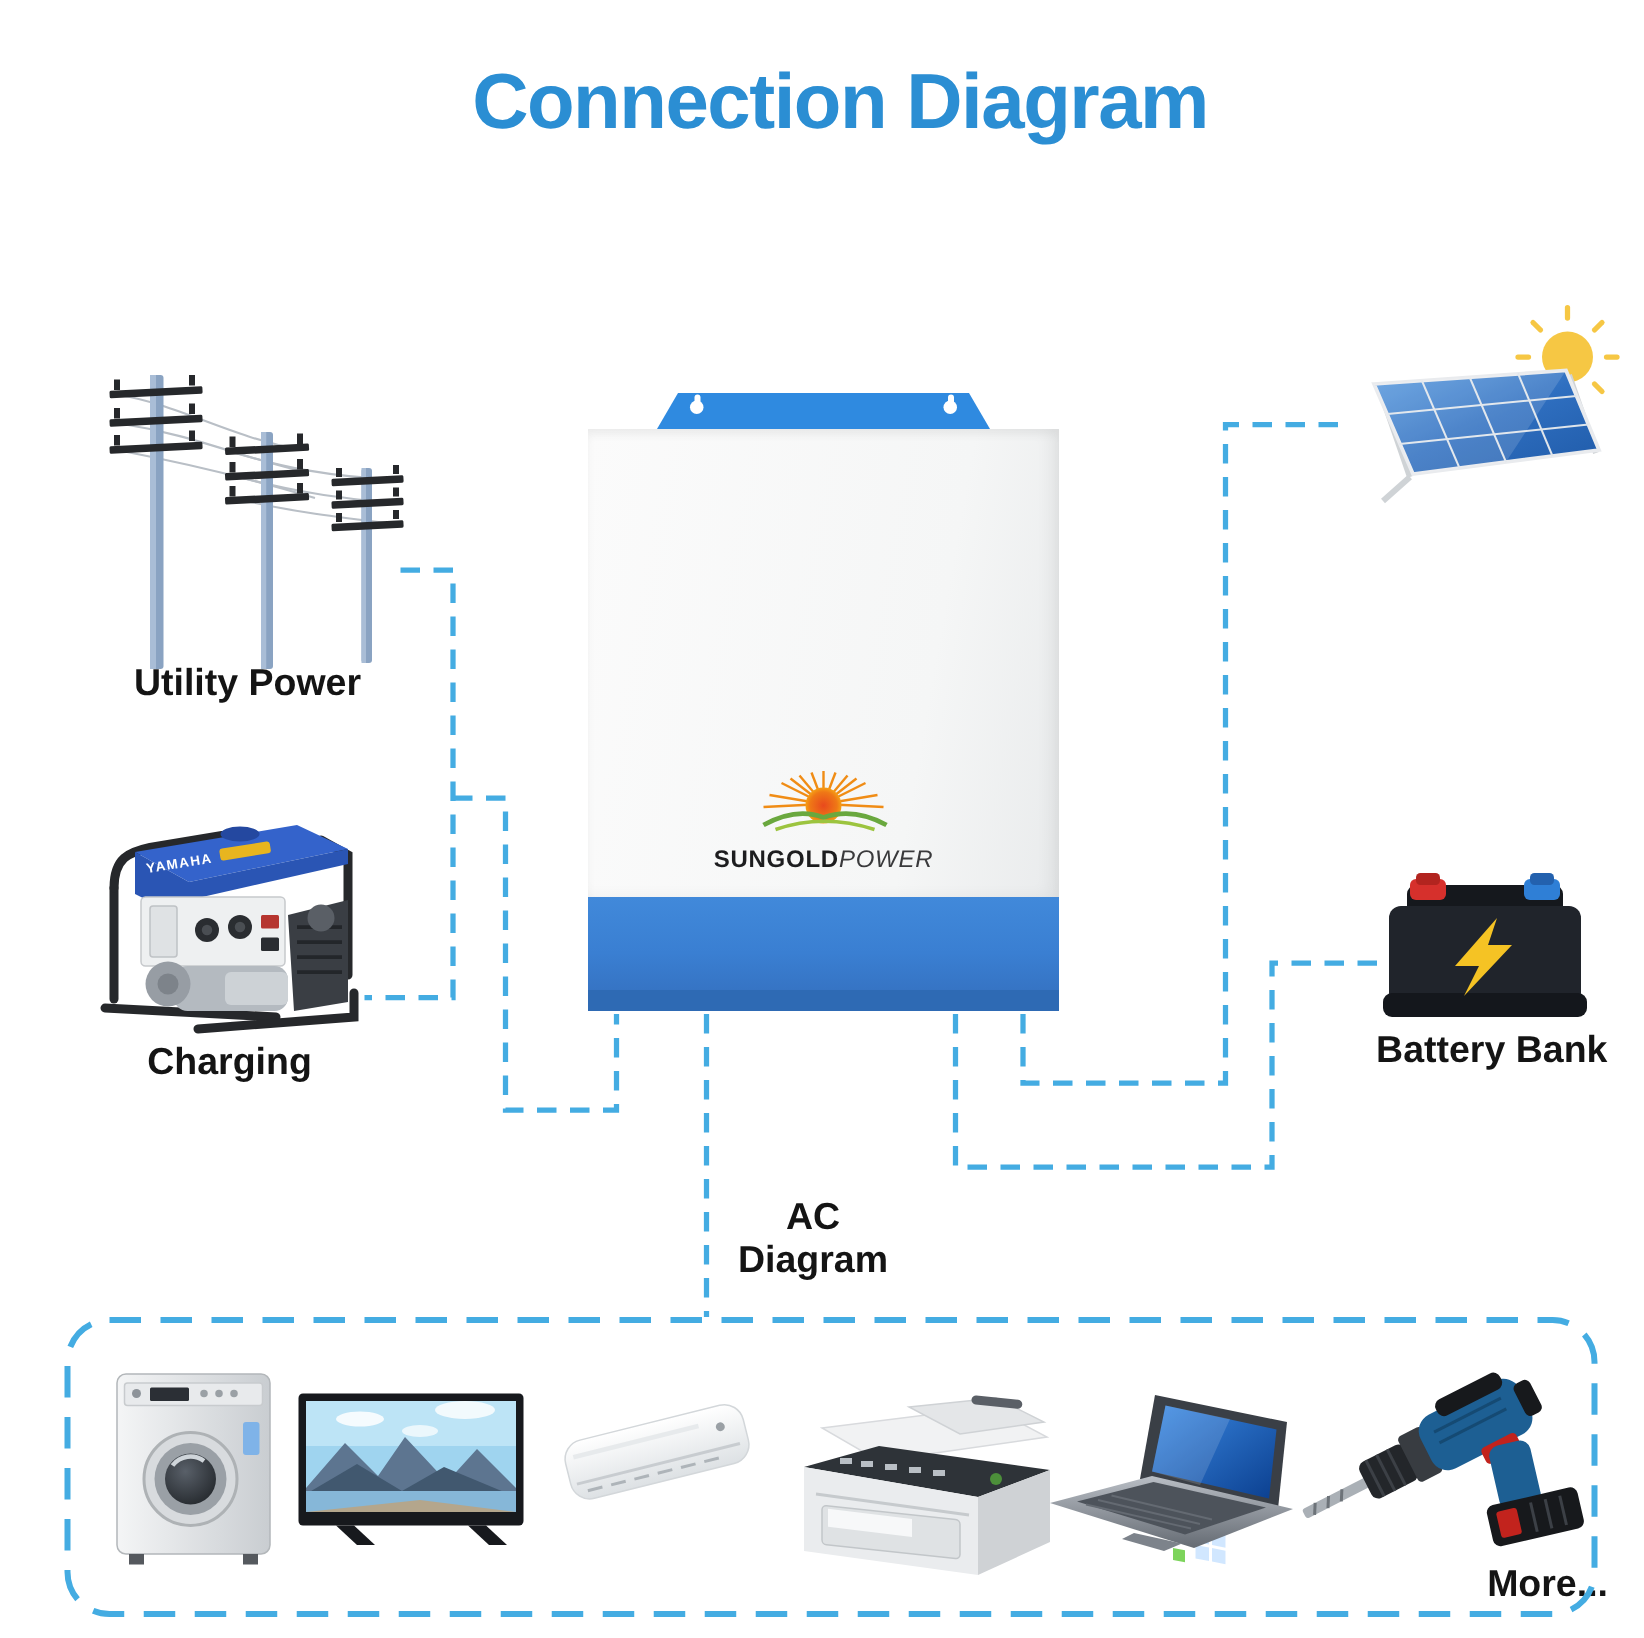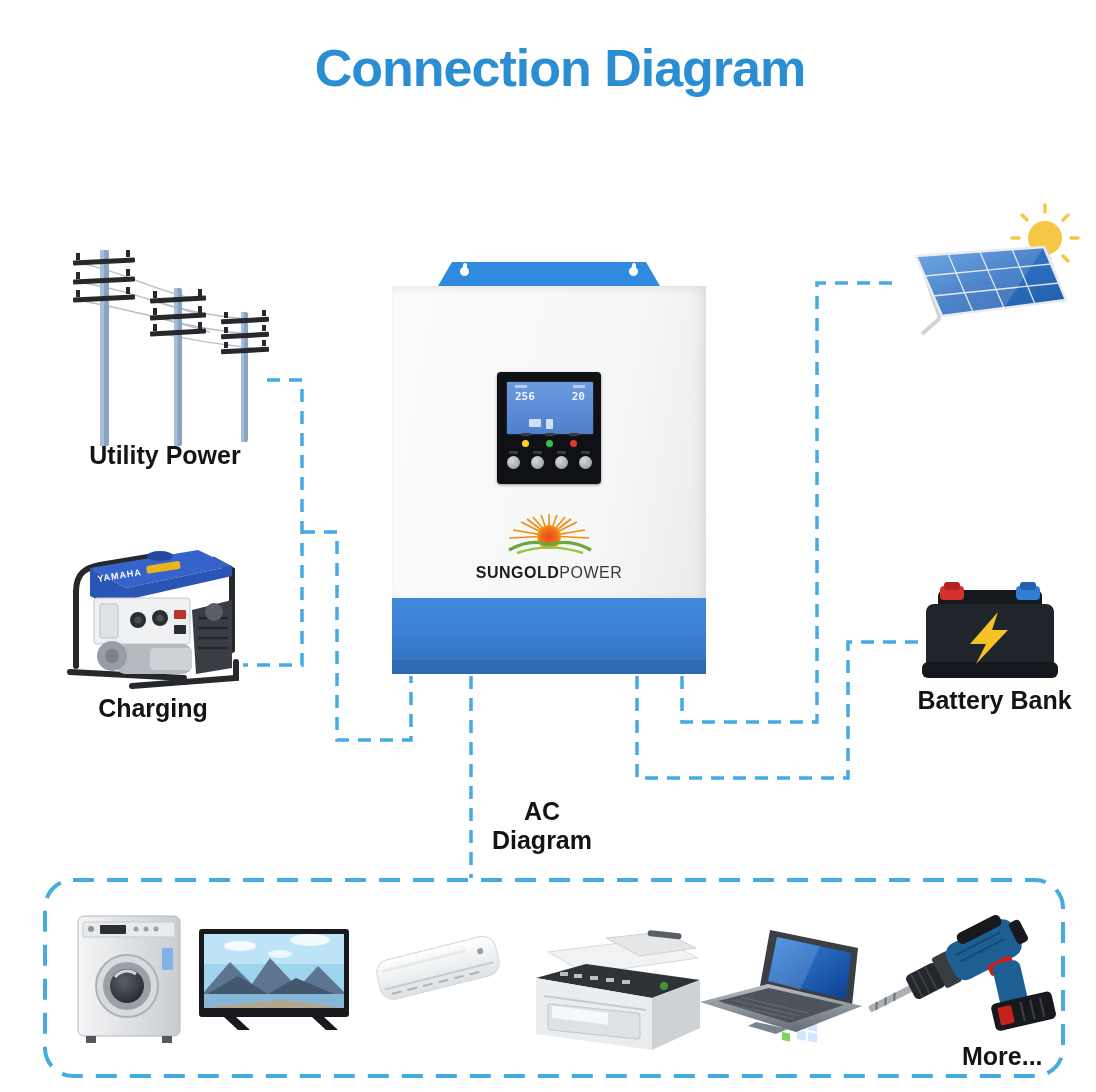--- a/index.html
+++ b/index.html
@@ -12,21 +12,21 @@
     font-size:52px;font-weight:700;color:#2b8ed3;letter-spacing:-1px;margin:0;padding-left:12px;
   }
   .node-label{
     position:absolute;font-size:25px;font-weight:700;color:#141414;text-align:center;
   }
   #lbl-utility{left:70px;top:441px;width:190px;}
   #lbl-generator{left:68px;top:694px;width:170px;}
   #lbl-solar{left:900px;top:330px;width:180px;}
   #lbl-battery{left:912px;top:686px;width:165px;}
   #lbl-acoutput{left:472px;top:797px;width:140px;}
-  #lbl-more{left:962px;top:1042px;width:110px;text-align:left;}
+  #lbl-more{left:962px;top:1042px;width:110px;text-align:right;}
   svg.canvas{position:absolute;left:0;top:0;z-index:1;}
   
   .inverter{position:absolute;left:392px;top:262px;width:314px;height:412px;z-index:2;}
   .inv-bracket{
     position:absolute;left:46px;right:46px;top:0;height:24px;background:#2f8ae0;
     clip-path:polygon(14px 0, calc(100% - 14px) 0, 100% 100%, 0 100%);
   }
   .keyhole{position:absolute;top:5px;width:9px;height:9px;background:#fff;border-radius:50%;}
   .keyhole::after{content:"";position:absolute;left:2.5px;top:-4px;width:4px;height:7px;background:#fff;border-radius:2px;}
   .keyhole.kl{left:22px;} .keyhole.kr{right:22px;}
@@ -57,21 +57,21 @@
   .lcd-ico i.sm{width:7px;height:10px;}
   .led-row{position:absolute;left:0;top:68px;width:100%;display:flex;justify-content:center;gap:17px;}
   .led{width:7px;height:7px;border-radius:50%;position:relative;}
   .led::before{content:"";position:absolute;left:-1px;top:-7px;width:10px;height:3px;background:#3a3d44;border-radius:1px;}
   .led.y{background:#ffd21e;} .led.g{background:#37c24b;} .led.r{background:#e23a2e;}
   .btn-row{position:absolute;left:0;top:84px;width:100%;display:flex;justify-content:center;gap:11px;}
   .pbtn{width:13px;height:13px;border-radius:50%;background:radial-gradient(circle at 35% 30%,#d8dadd,#8d9196);position:relative;}
   .pbtn::before{content:"";position:absolute;left:2px;top:-5px;width:9px;height:3px;background:#3a3d44;border-radius:1px;}
   .logo{position:absolute;left:0;top:226px;width:100%;text-align:center;}
   .logo-text{font-size:16px;letter-spacing:.5px;color:#1d1d1f;margin-top:2px;}
-  .logo-text b{font-weight:800;} .logo-text span{font-weight:400;color:#3a3a3c;}
+  .logo-text b{font-weight:800;} .logo-text span{font-weight:400;color:#3a3a3c;font-style:italic;}
 </style>
 </head>
 <body>
 
 <div class="stage">
 
   <h1 class="page-title">Connection Diagram</h1>
 
   <svg class="canvas" width="1096" height="1092" viewBox="0 0 1096 1092">
     <defs>
@@ -372,47 +372,20 @@
       </g>
     </g>
   </svg>
 
   <div class="inverter">
     <div class="inv-bracket">
       <span class="keyhole kl"></span>
       <span class="keyhole kr"></span>
     </div>
     <div class="inv-body">
-      <div class="ctrl-panel">
-        <div class="lcd">
-          <div class="lcd-tags">
-              <i></i>
-              <i></i>
-            </div>
-          <div class="lcd-row">
-            <span>256</span>
-            <span>20</span>
-          </div>
-          <div class="lcd-ico">
-              <i></i>
-              <i class="sm"></i>
-            </div>
-        </div>
-        <div class="led-row">
-          <span class="led y"></span>
-          <span class="led g"></span>
-          <span class="led r"></span>
-        </div>
-        <div class="btn-row">
-          <span class="pbtn"></span>
-          <span class="pbtn"></span>
-          <span class="pbtn"></span>
-          <span class="pbtn"></span>
-        </div>
-      </div>
       <div class="logo">
         <svg width="92" height="46" viewBox="0 0 92 46">
           <g stroke="#f08c15" stroke-width="1.6">
             <path d="M46 24 L46 2"></path>
               <path d="M46 24 L30 5"></path>
               <path d="M46 24 L62 5"></path>
             <path d="M46 24 L18 10"></path>
               <path d="M46 24 L74 10"></path>
             <path d="M46 24 L10 18"></path>
               <path d="M46 24 L82 18"></path>

